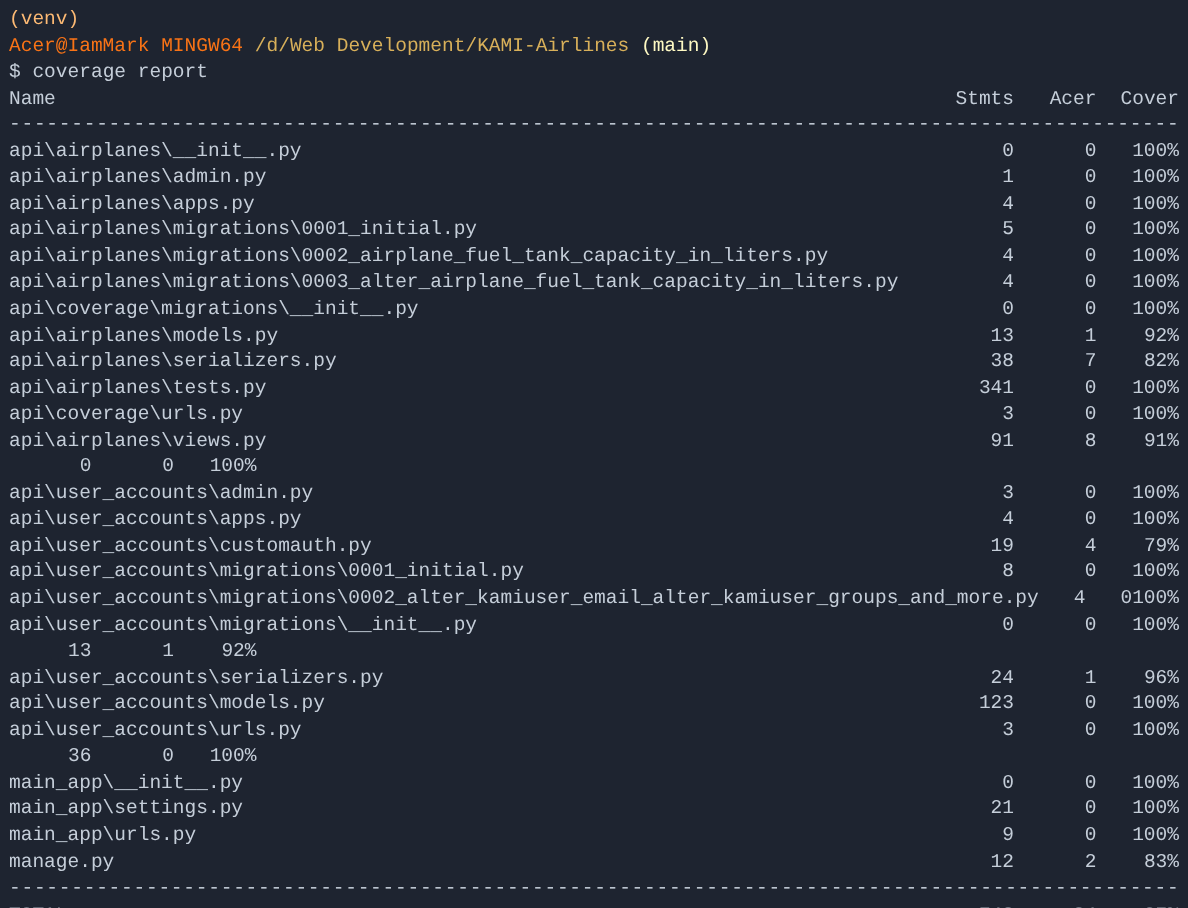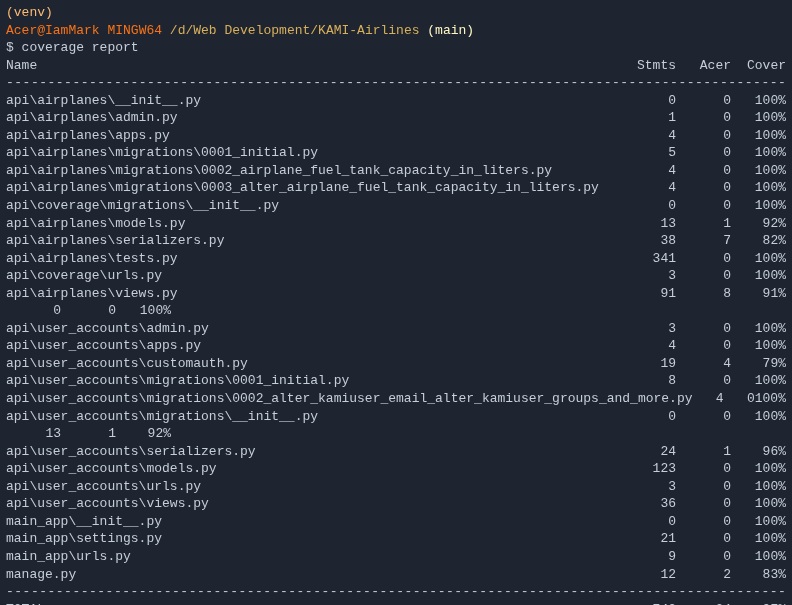--- a/index.html
+++ b/index.html
@@ -177,21 +177,20 @@
       <div class="num-col">0</div>
       <div class="num-col">100%</div>
     </div>
     <div class="file-row">
       <div class="file-name">api\user_accounts\urls.py</div>
       <div class="num-col">3</div>
       <div class="num-col">0</div>
       <div class="num-col">100%</div>
     </div>
     <div class="file-row">
-      <div class="file-name">api\user_accounts\views.py</div>
       <div class="num-col">36</div>
       <div class="num-col">0</div>
       <div class="num-col">100%</div>
     </div>
     <div class="file-row">
       <div class="file-name">main_app\__init__.py</div>
       <div class="num-col">0</div>
       <div class="num-col">0</div>
       <div class="num-col">100%</div>
     </div>

